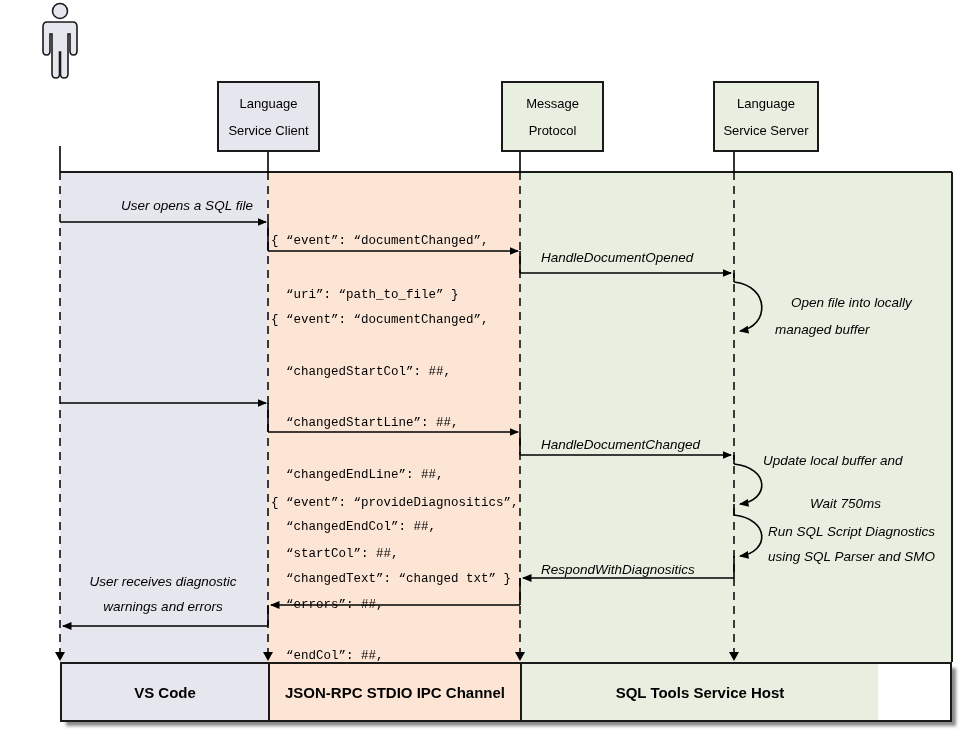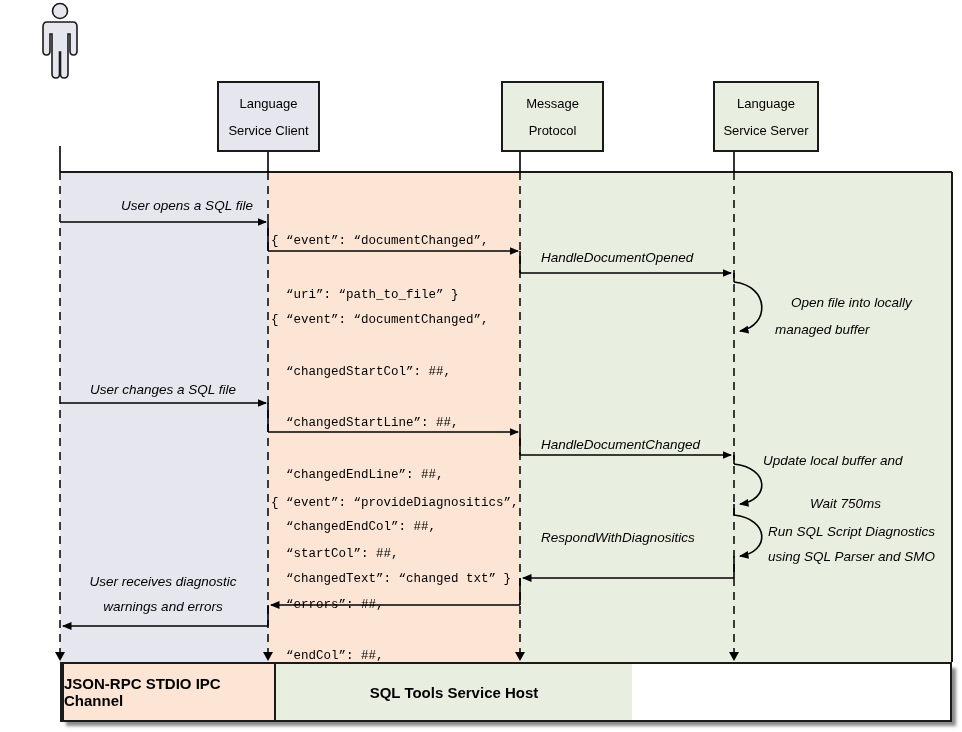--- a/index.html
+++ b/index.html
@@ -21,21 +21,21 @@
   .mono div{white-space:pre;}
   .lh26 div{line-height:26px;}
   .lh237 div{line-height:23.7px;}
   .lh23 div{line-height:23px;}
   #footer-row{position:absolute;left:60px;top:662px;width:892px;height:60px;display:flex;
         box-sizing:border-box;border:2px solid #1a1a1a;z-index:2;
         box-shadow:5px 5px 3px -1px rgba(100,100,100,0.75);}
   .fbox{display:flex;align-items:center;justify-content:center;font-weight:bold;font-size:15px;
         box-sizing:border-box;height:100%;}
   #fbox-vscode{width:206px;background:#e6e6ef;}
-  #fbox-channel{width:212px;background:#fce5d5;border-left:2px solid #1a1a1a;}
+  #fbox-channel{width:252px;background:#fce5d5;border-left:2px solid #1a1a1a;}
   #fbox-host{width:358px;background:#e9efe0;border-left:2px solid #1a1a1a;}
 </style>
 </head>
 <body>
 
 <div id="canvas">
 
   <div class="lane" id="lane-vscode"></div>
   <div class="lane" id="lane-channel"></div>
   <div class="lane" id="lane-host"></div>
@@ -120,27 +120,26 @@
   </div>
   <div class="hbox green" style="left:681px;width:106px;">
     <div>Language</div>
     <div>Service Server</div>
   </div>
 
   <div class="ilabel lane1-center" style="top:198px;padding-left:24px;">User opens a SQL file</div>
   <div class="ilabel" style="left:541px;top:250px;">HandleDocumentOpened</div>
   <div class="ilabel" style="left:775px;top:295px;margin-left:16px;">Open file into locally</div>
   <div class="ilabel" style="left:775px;top:322px;">managed buffer</div>
-  <div class="ilabel lane1-center" style="top:382px;">User changes a SQL file</div>
   <div class="ilabel" style="left:541px;top:437px;">HandleDocumentChanged</div>
   <div class="ilabel" style="left:763px;top:453px;">Update local buffer and</div>
   <div class="ilabel" style="left:810px;top:496px;">Wait 750ms</div>
   <div class="ilabel" style="left:768px;top:524px;">Run SQL Script Diagnostics</div>
   <div class="ilabel" style="left:768px;top:549px;">using SQL Parser and SMO</div>
-  <div class="ilabel" style="left:541px;top:530px;">RespondWithDiagnositics</div>
+  <div class="ilabel" style="left:541px;top:562px;">RespondWithDiagnositics</div>
   <div class="ilabel lane1-center" style="top:574px;">User receives diagnostic</div>
   <div class="ilabel lane1-center" style="top:599px;">warnings and errors</div>
 
   <div class="mono lh26" style="left:271px;top:200px;">
     <div>{ “event”: “documentChanged”,</div>
     <div>  “uri”: “path_to_file” }</div>
   </div>
   <div class="mono lh237" style="left:271px;top:281px;">
     <div>{ “event”: “documentChanged”,</div>
     <div>  “changedStartCol”: ##,</div>
@@ -151,20 +150,23 @@
   </div>
   <div class="mono lh23" style="left:271px;top:464px;">
     <div>{ “event”: “provideDiagnositics”,</div>
     <div>  “startCol”: ##,</div>
     <div>  “errors”: ##,</div>
     <div>  “endCol”: ##,</div>
     
   </div>
 
   <div id="footer-row">
+    <div class="fbox" id="fbox-vscode">
+      <span>VS Code</span>
+    </div>
     <div class="fbox" id="fbox-channel">
       <span>JSON-RPC STDIO IPC Channel</span>
     </div>
     <div class="fbox" id="fbox-host">
       <span>SQL Tools Service Host</span>
     </div>
   </div>
 
 </div>
 

